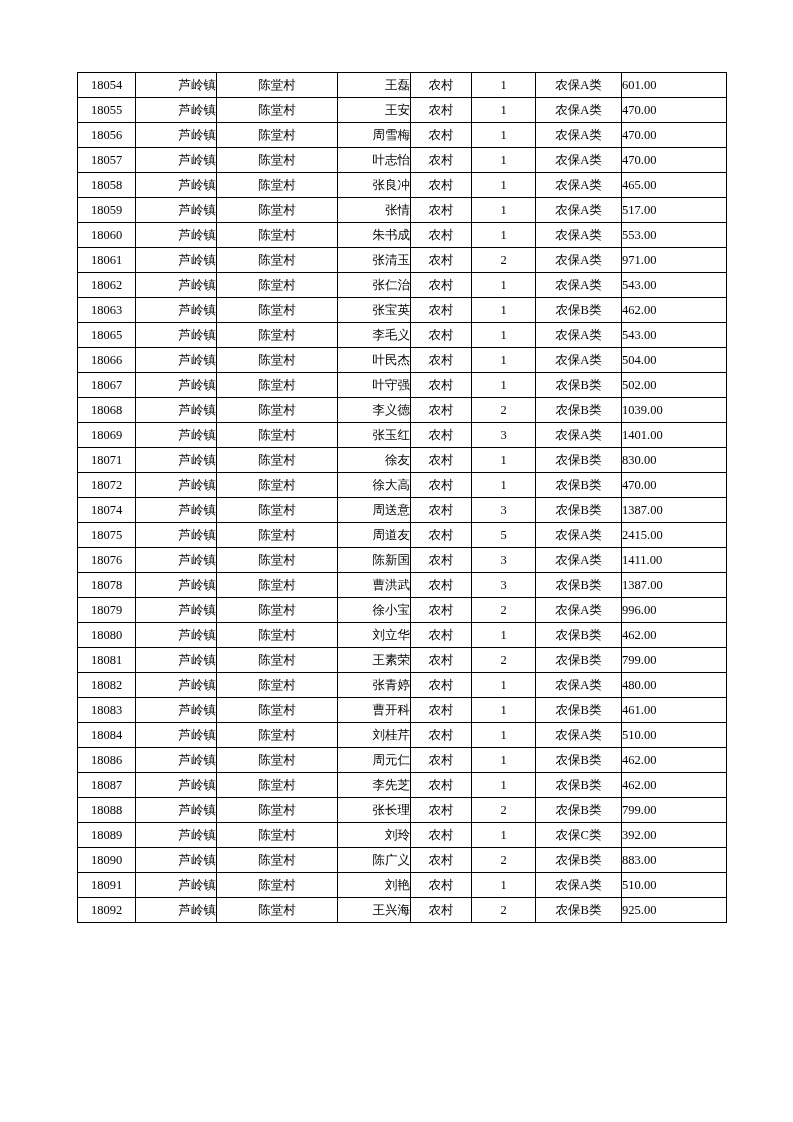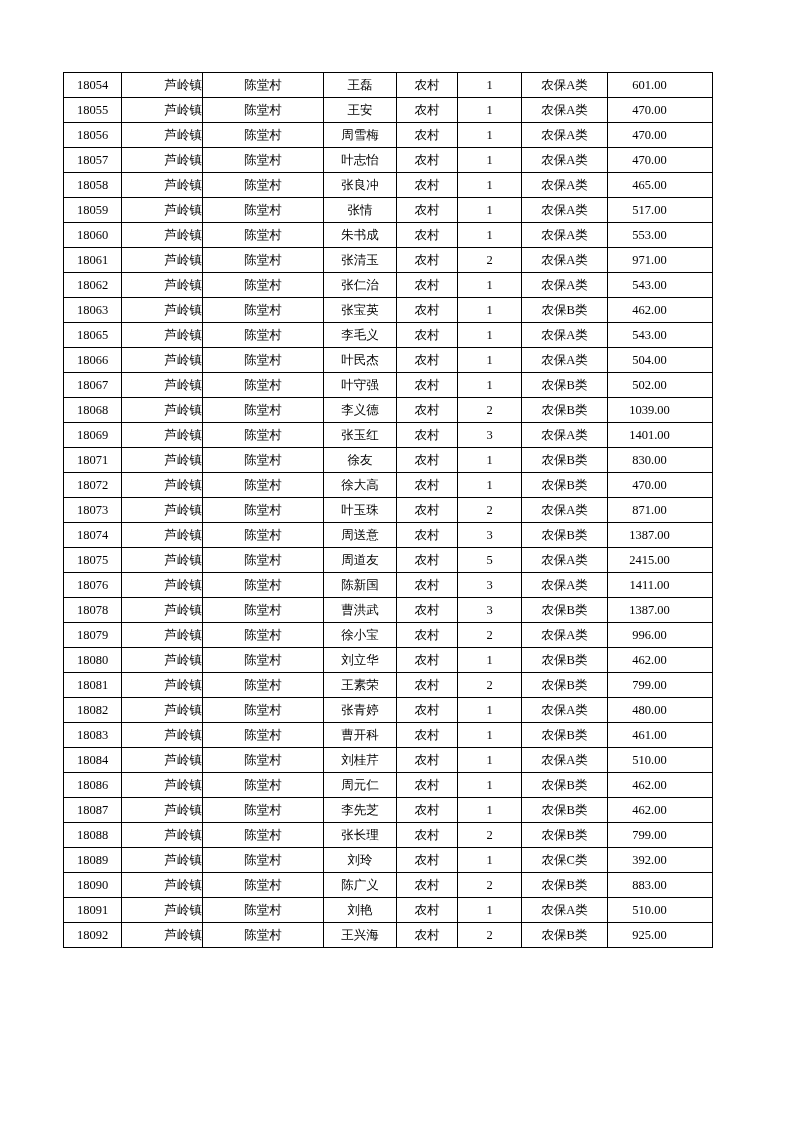--- a/index.html
+++ b/index.html
@@ -10,44 +10,44 @@
   body {
     width: 793px;
     height: 1122px;
     position: relative;
     font-family: "Liberation Serif", "DejaVu Serif", serif;
     color: #000000;
     overflow: hidden;
   }
   .sheet-table {
     position: absolute;
-    left: 63px;
+    left: 77px;
     top: 72px;
     border-collapse: collapse;
     table-layout: fixed;
     width: 620px;
   }
   .sheet-table td {
     border: 1px solid #000000;
     height: 24px;
     font-size: 12.5px;
     text-align: center;
     vertical-align: middle;
     padding: 0;
     white-space: nowrap;
     overflow: hidden;
   }
   .sheet-table td.col-id     { width: 57px; }
   .sheet-table td.col-town   { width: 80px; text-align: right; }
   .sheet-table td.col-village{ width: 120px; }
-  .sheet-table td.col-name   { width: 72px; }
+  .sheet-table td.col-name   { width: 72px; text-align: right; }
   .sheet-table td.col-type   { width: 60px; }
   .sheet-table td.col-count  { width: 63px; }
   .sheet-table td.col-category { width: 85px; }
-  .sheet-table td.col-amount { width: 83px; text-align: center; padding-right: 21px; }
+  .sheet-table td.col-amount { width: 83px; text-align: left; padding-right: 21px; }
 </style>
 </head>
 <body>
 
 <table class="sheet-table">
   <tbody>
       <tr>
         <td class="col-id">18054</td>
         <td class="col-town">芦岭镇</td>
         <td class="col-village">陈堂村</td>
@@ -211,30 +211,20 @@
         <td class="col-id">18072</td>
         <td class="col-town">芦岭镇</td>
         <td class="col-village">陈堂村</td>
         <td class="col-name">徐大高</td>
         <td class="col-type">农村</td>
         <td class="col-count">1</td>
         <td class="col-category">农保B类</td>
         <td class="col-amount">470.00</td>
       </tr>
       <tr>
-        <td class="col-id">18073</td>
-        <td class="col-town">芦岭镇</td>
-        <td class="col-village">陈堂村</td>
-        <td class="col-name">叶玉珠</td>
-        <td class="col-type">农村</td>
-        <td class="col-count">2</td>
-        <td class="col-category">农保A类</td>
-        <td class="col-amount">871.00</td>
-      </tr>
-      <tr>
         <td class="col-id">18074</td>
         <td class="col-town">芦岭镇</td>
         <td class="col-village">陈堂村</td>
         <td class="col-name">周送意</td>
         <td class="col-type">农村</td>
         <td class="col-count">3</td>
         <td class="col-category">农保B类</td>
         <td class="col-amount">1387.00</td>
       </tr>
       <tr>

